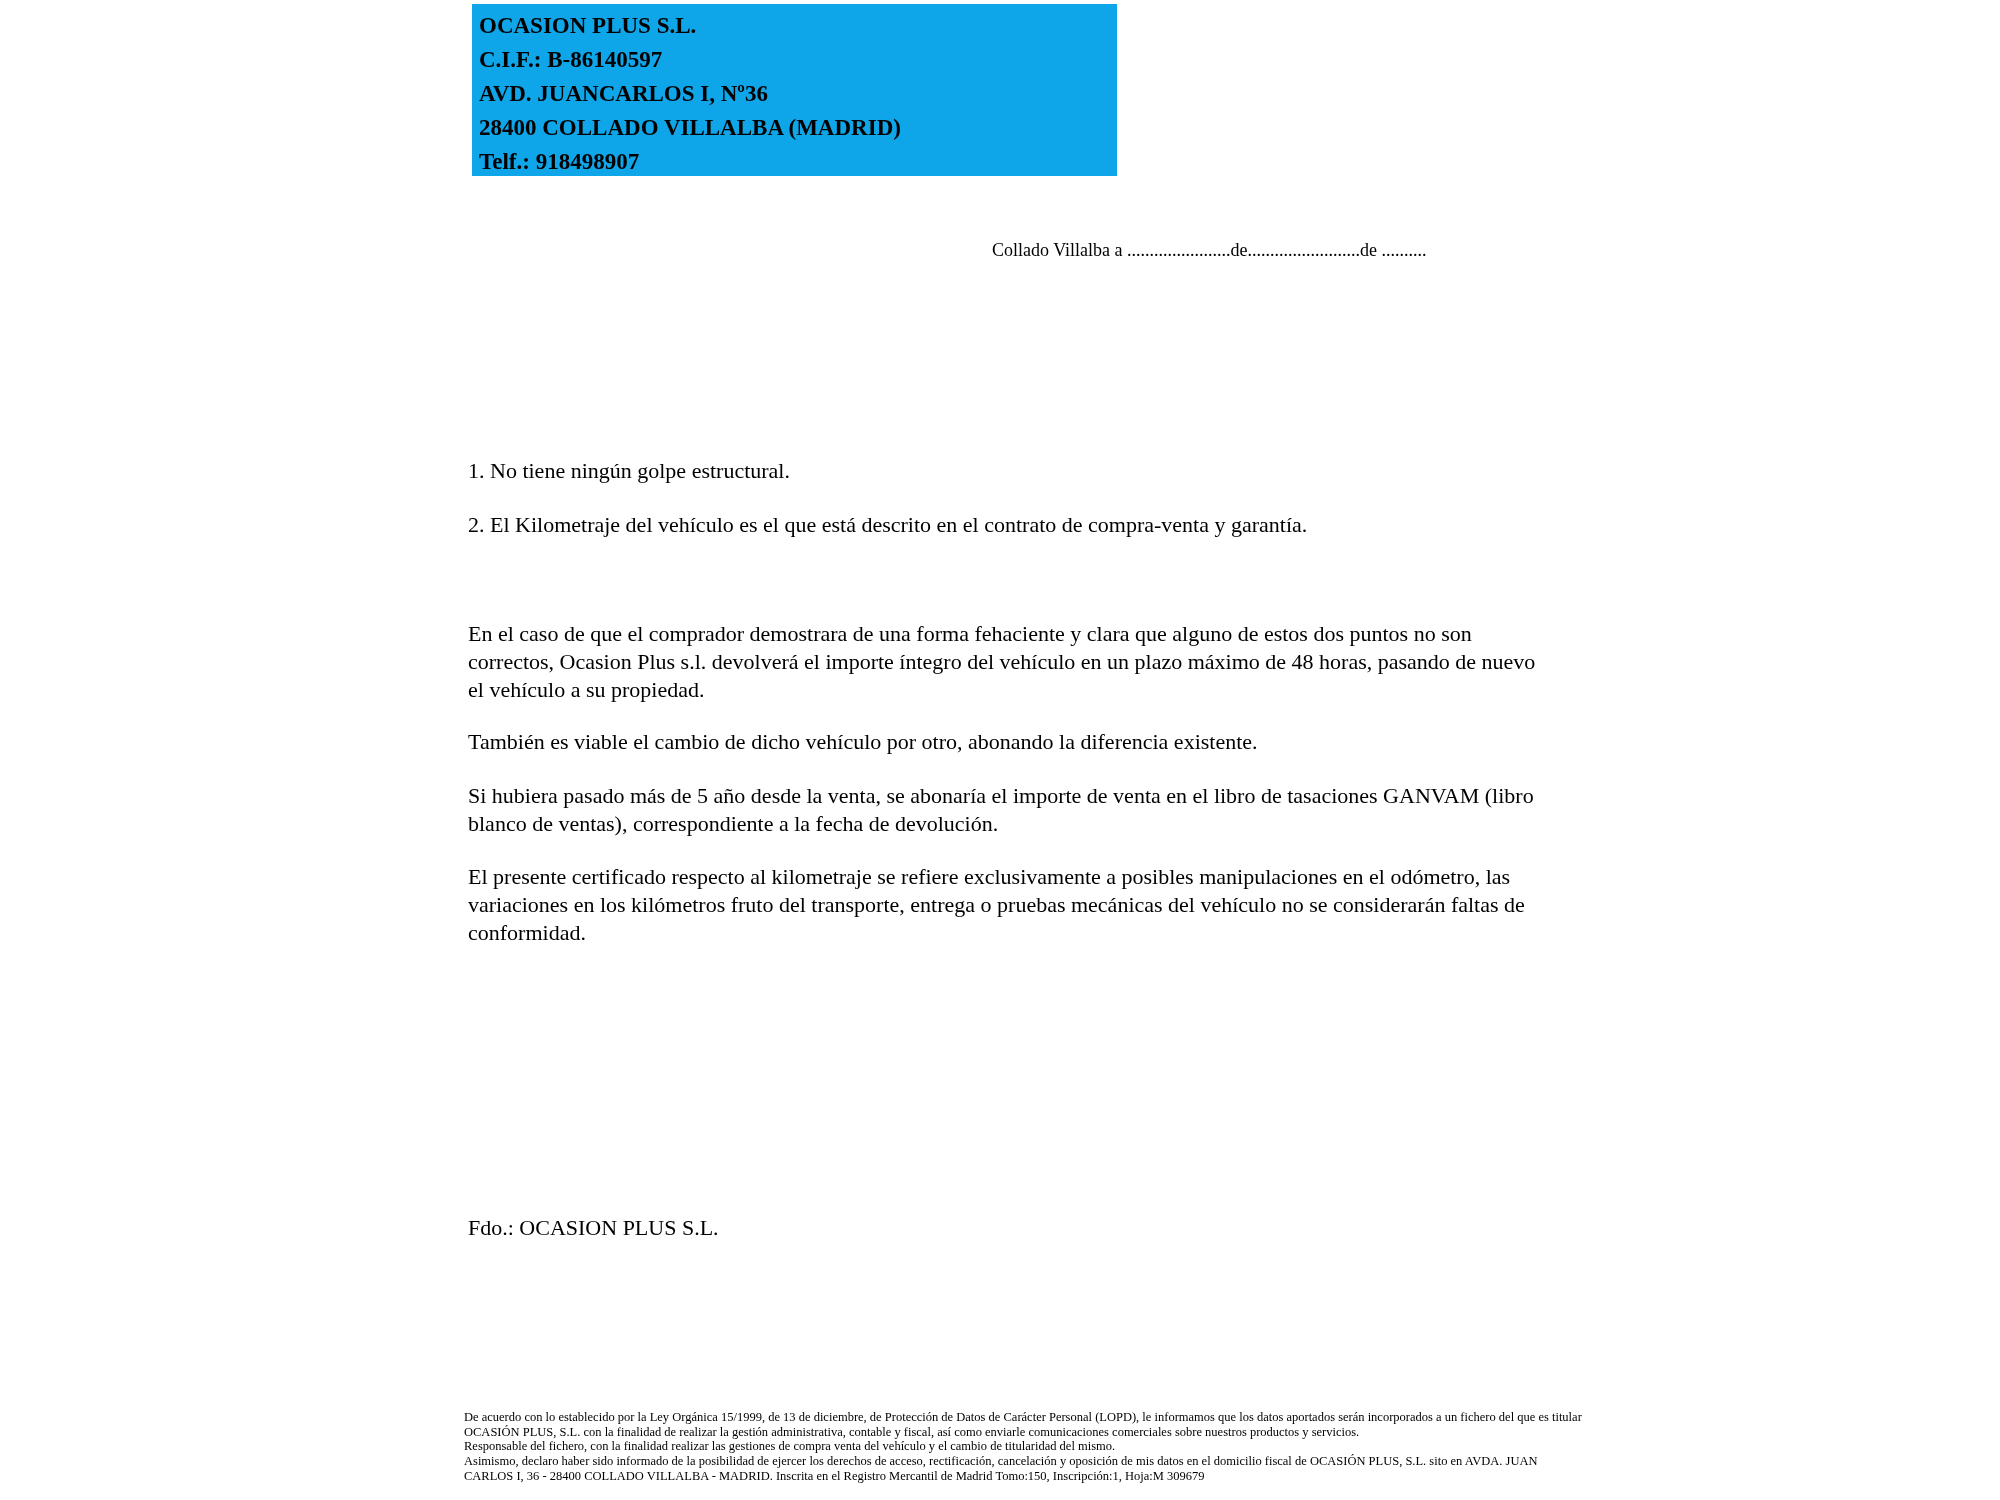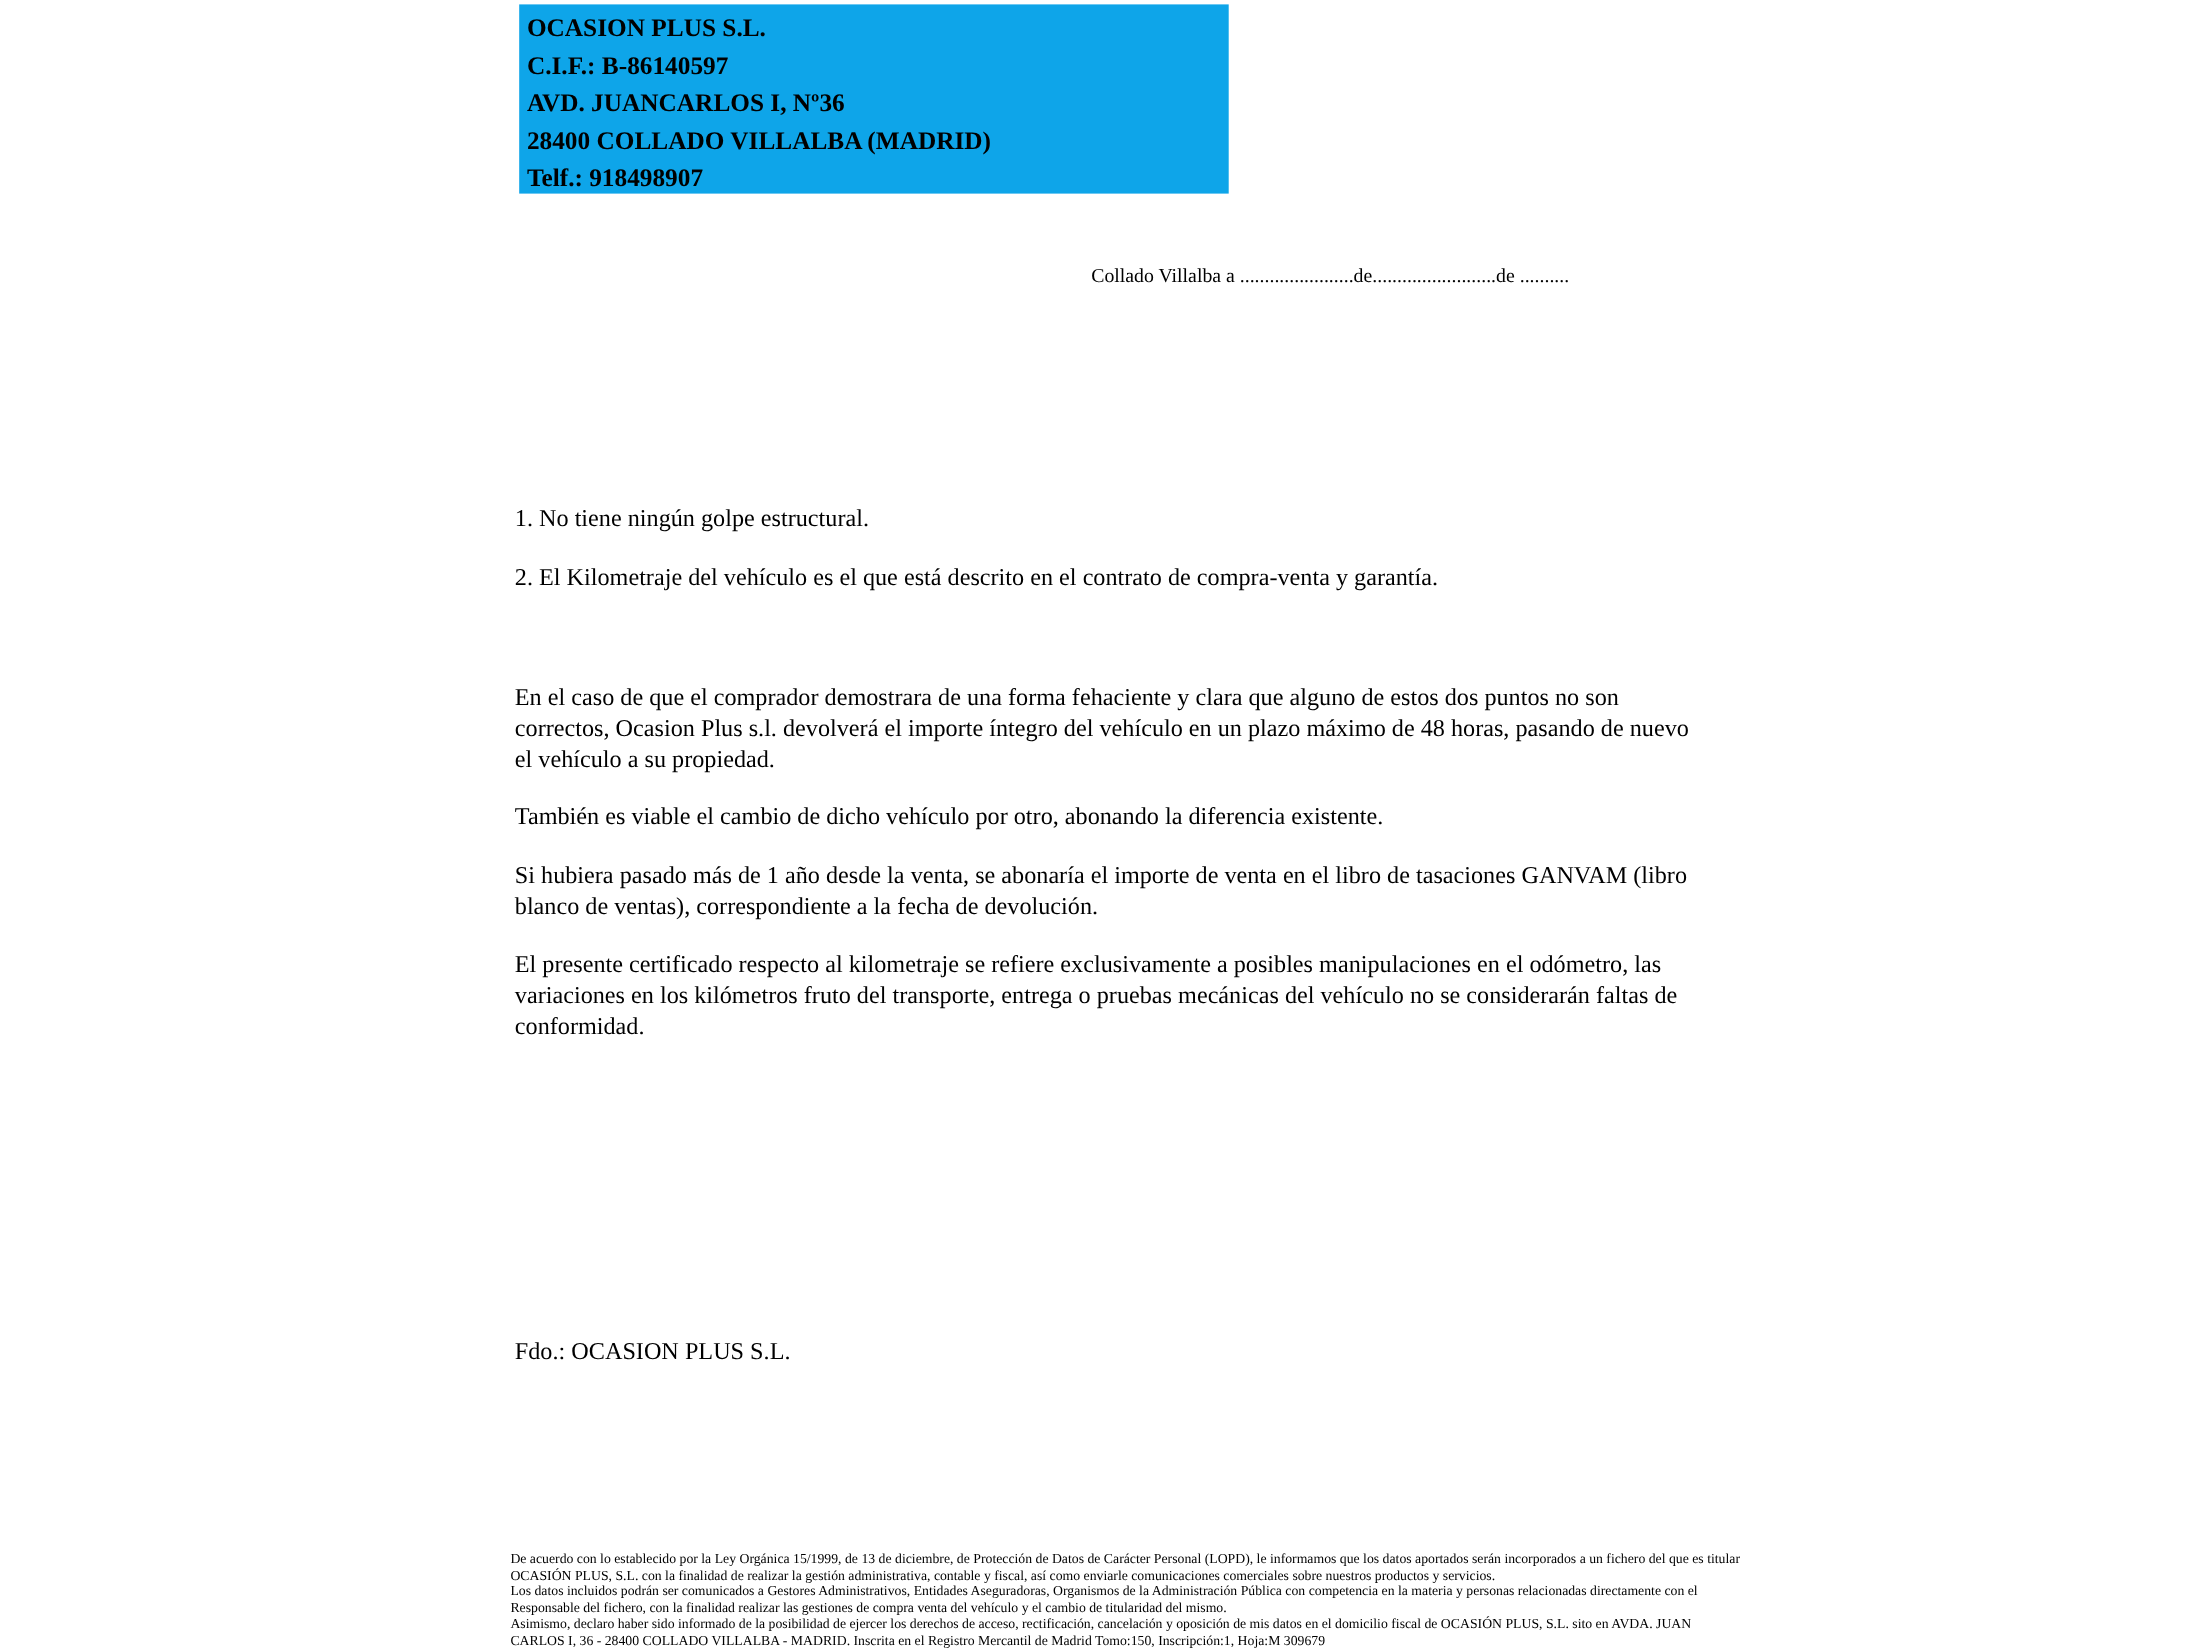--- a/index.html
+++ b/index.html
@@ -105,27 +105,26 @@
   </div>
 
   <div class="date-line">Collado Villalba a .......................de.........................de ..........</div>
 
 
   <div class="item item-1">1. No tiene ningún golpe estructural.</div>
   <div class="item item-2">2. El Kilometraje del vehículo es el que está descrito en el contrato de compra-venta y garantía.</div>
 
   <p class="para para-1">En el caso de que el comprador demostrara de una forma fehaciente y clara que alguno de estos dos puntos no son correctos, Ocasion Plus s.l. devolverá el importe íntegro del vehículo en un plazo máximo de 48 horas, pasando de nuevo el vehículo a su propiedad.</p>
   <p class="para para-2">También es viable el cambio de dicho vehículo por otro, abonando la diferencia existente.</p>
-  <p class="para para-3">Si hubiera pasado más de 1 año desde la venta, se abonaría el importe de venta en el libro de tasaciones GANVAM (libro blanco de ventas), correspondiente a la fecha de devolución.</p>
+  <p class="para para-3">Si hubiera pasado más de 5 año desde la venta, se abonaría el importe de venta en el libro de tasaciones GANVAM (libro blanco de ventas), correspondiente a la fecha de devolución.</p>
   <p class="para para-4">El presente certificado respecto al kilometraje se refiere exclusivamente a posibles manipulaciones en el odómetro, las variaciones en los kilómetros fruto del transporte, entrega o pruebas mecánicas del vehículo no se considerarán faltas de conformidad.</p>
 
   <div class="signature">Fdo.: OCASION PLUS S.L.</div>
 
   <div class="legal">
     <div>De acuerdo con lo establecido por la Ley Orgánica 15/1999, de 13 de diciembre, de Protección de Datos de Carácter Personal (LOPD), le informamos que los datos aportados serán incorporados a un fichero del que es titular</div>
     <div>OCASIÓN PLUS, S.L. con la finalidad de realizar la gestión administrativa, contable y fiscal, así como enviarle comunicaciones comerciales sobre nuestros productos y servicios.</div>
-    <div>Los datos incluidos podrán ser comunicados a Gestores Administrativos, Entidades Aseguradoras, Organismos de la Administración Pública con competencia en la materia y personas relacionadas directamente con el</div>
     <div>Responsable del fichero, con la finalidad realizar las gestiones de compra venta del vehículo y el cambio de titularidad del mismo.</div>
     <div>Asimismo, declaro haber sido informado de la posibilidad de ejercer los derechos de acceso, rectificación, cancelación y oposición de mis datos en el domicilio fiscal de OCASIÓN PLUS, S.L. sito en AVDA. JUAN</div>
     <div>CARLOS I, 36 - 28400 COLLADO VILLALBA - MADRID. Inscrita en el Registro Mercantil de Madrid Tomo:150, Inscripción:1, Hoja:M 309679</div>
   </div>
 
 </div>
 
 </body></html>

